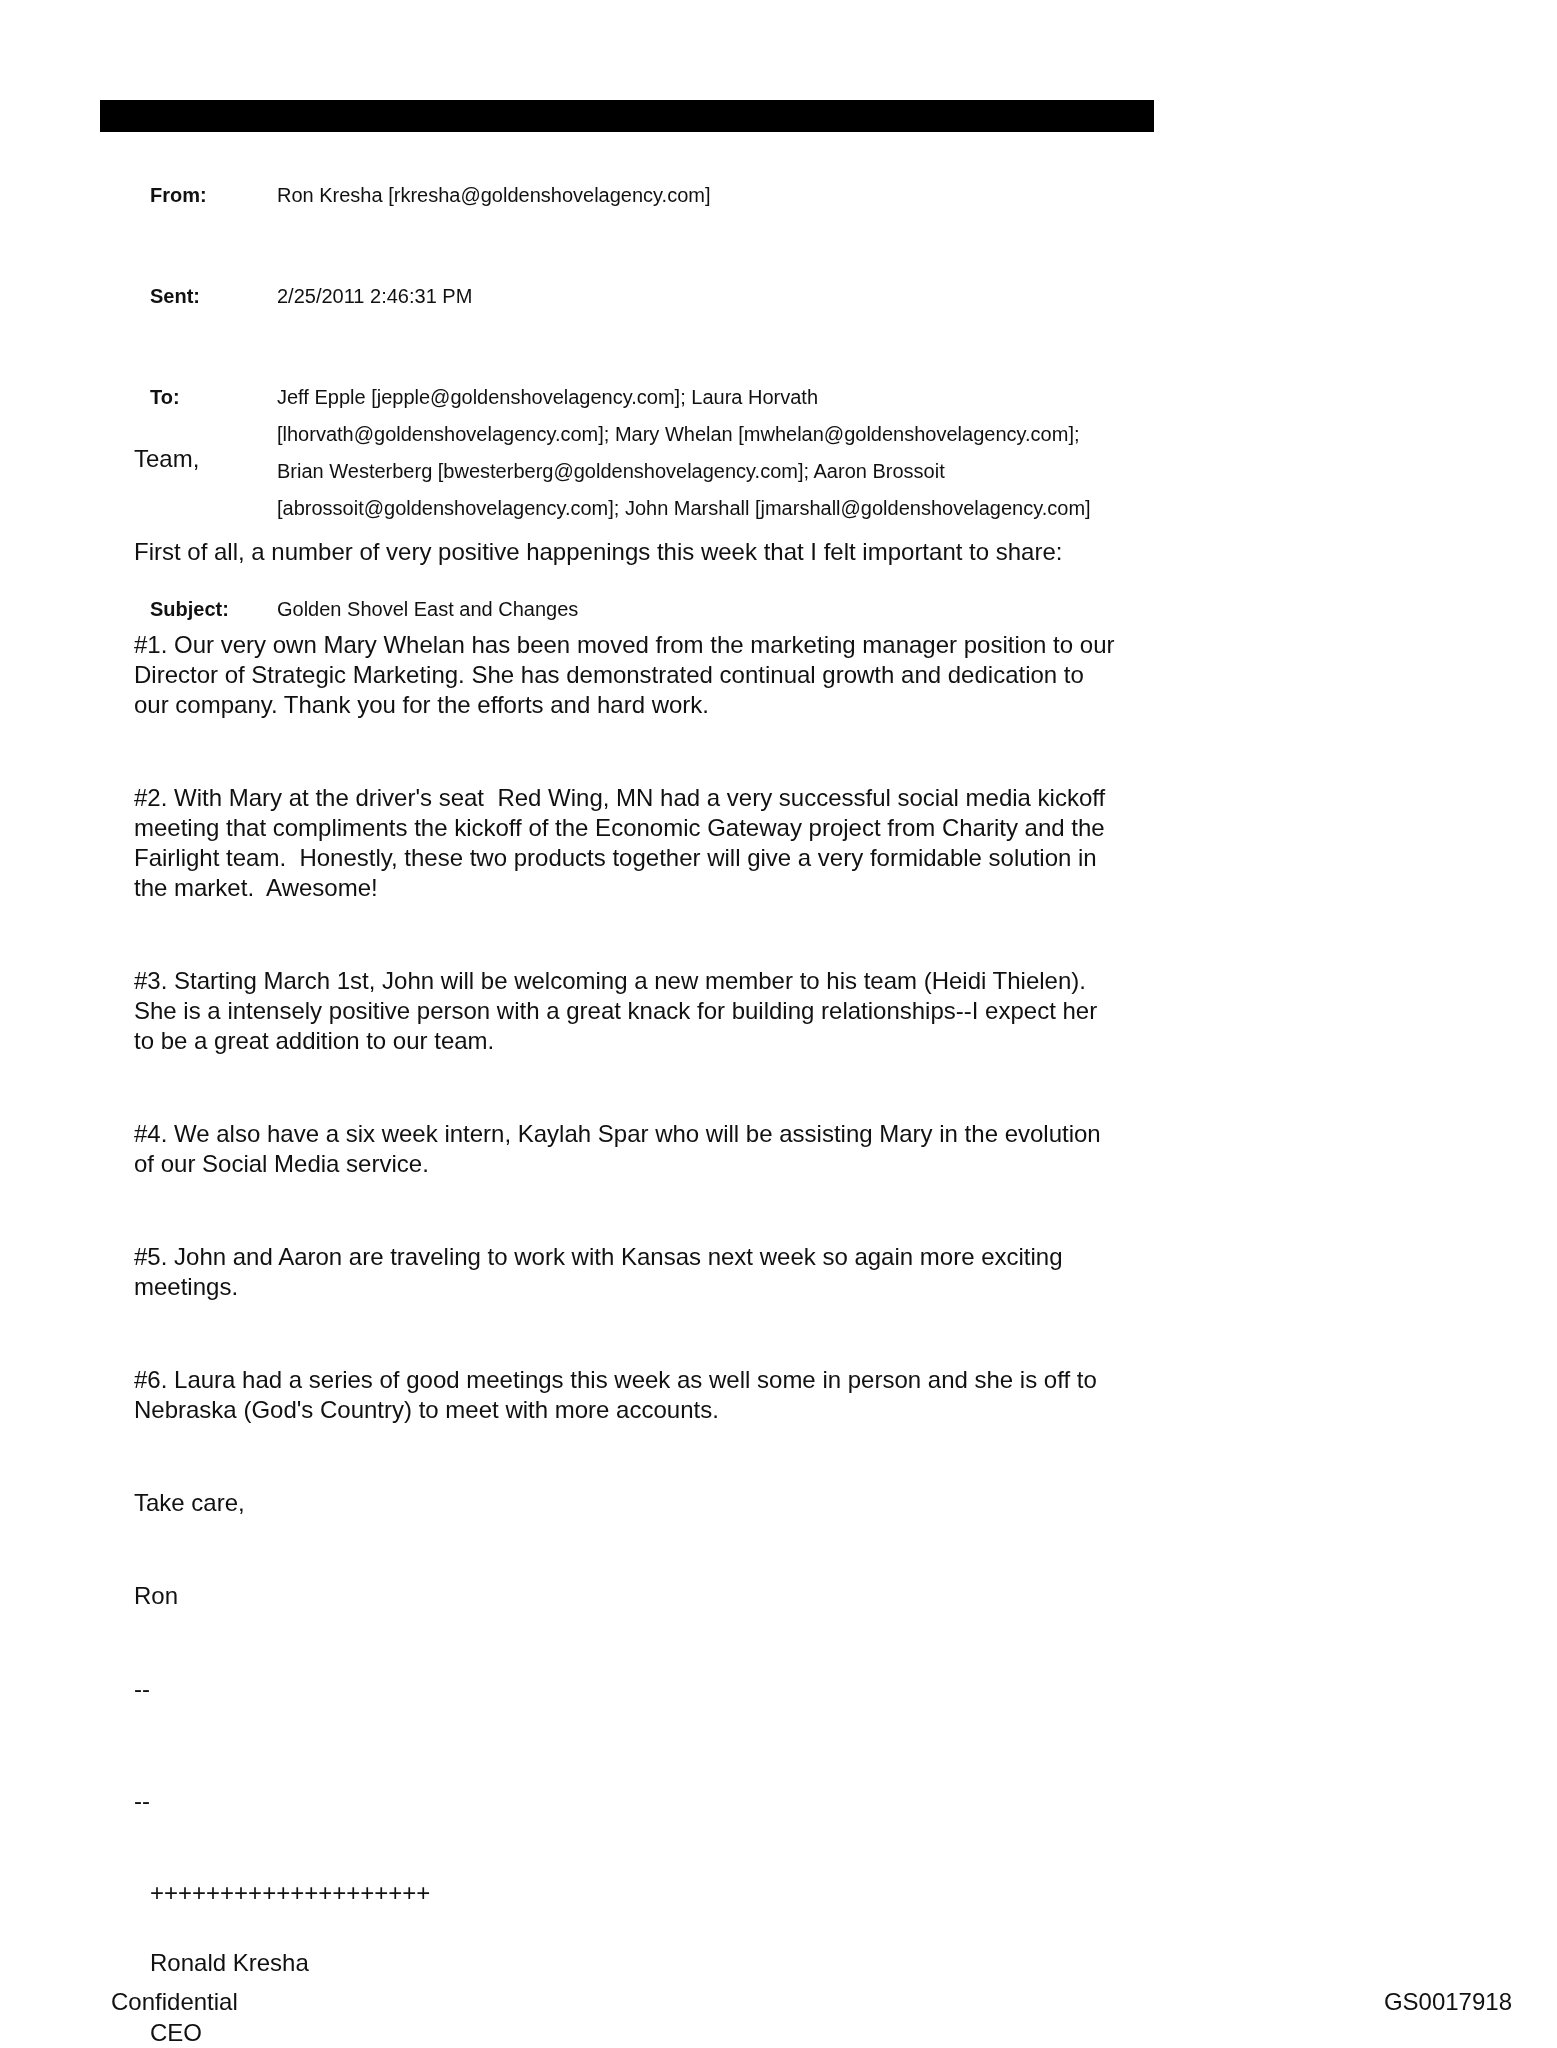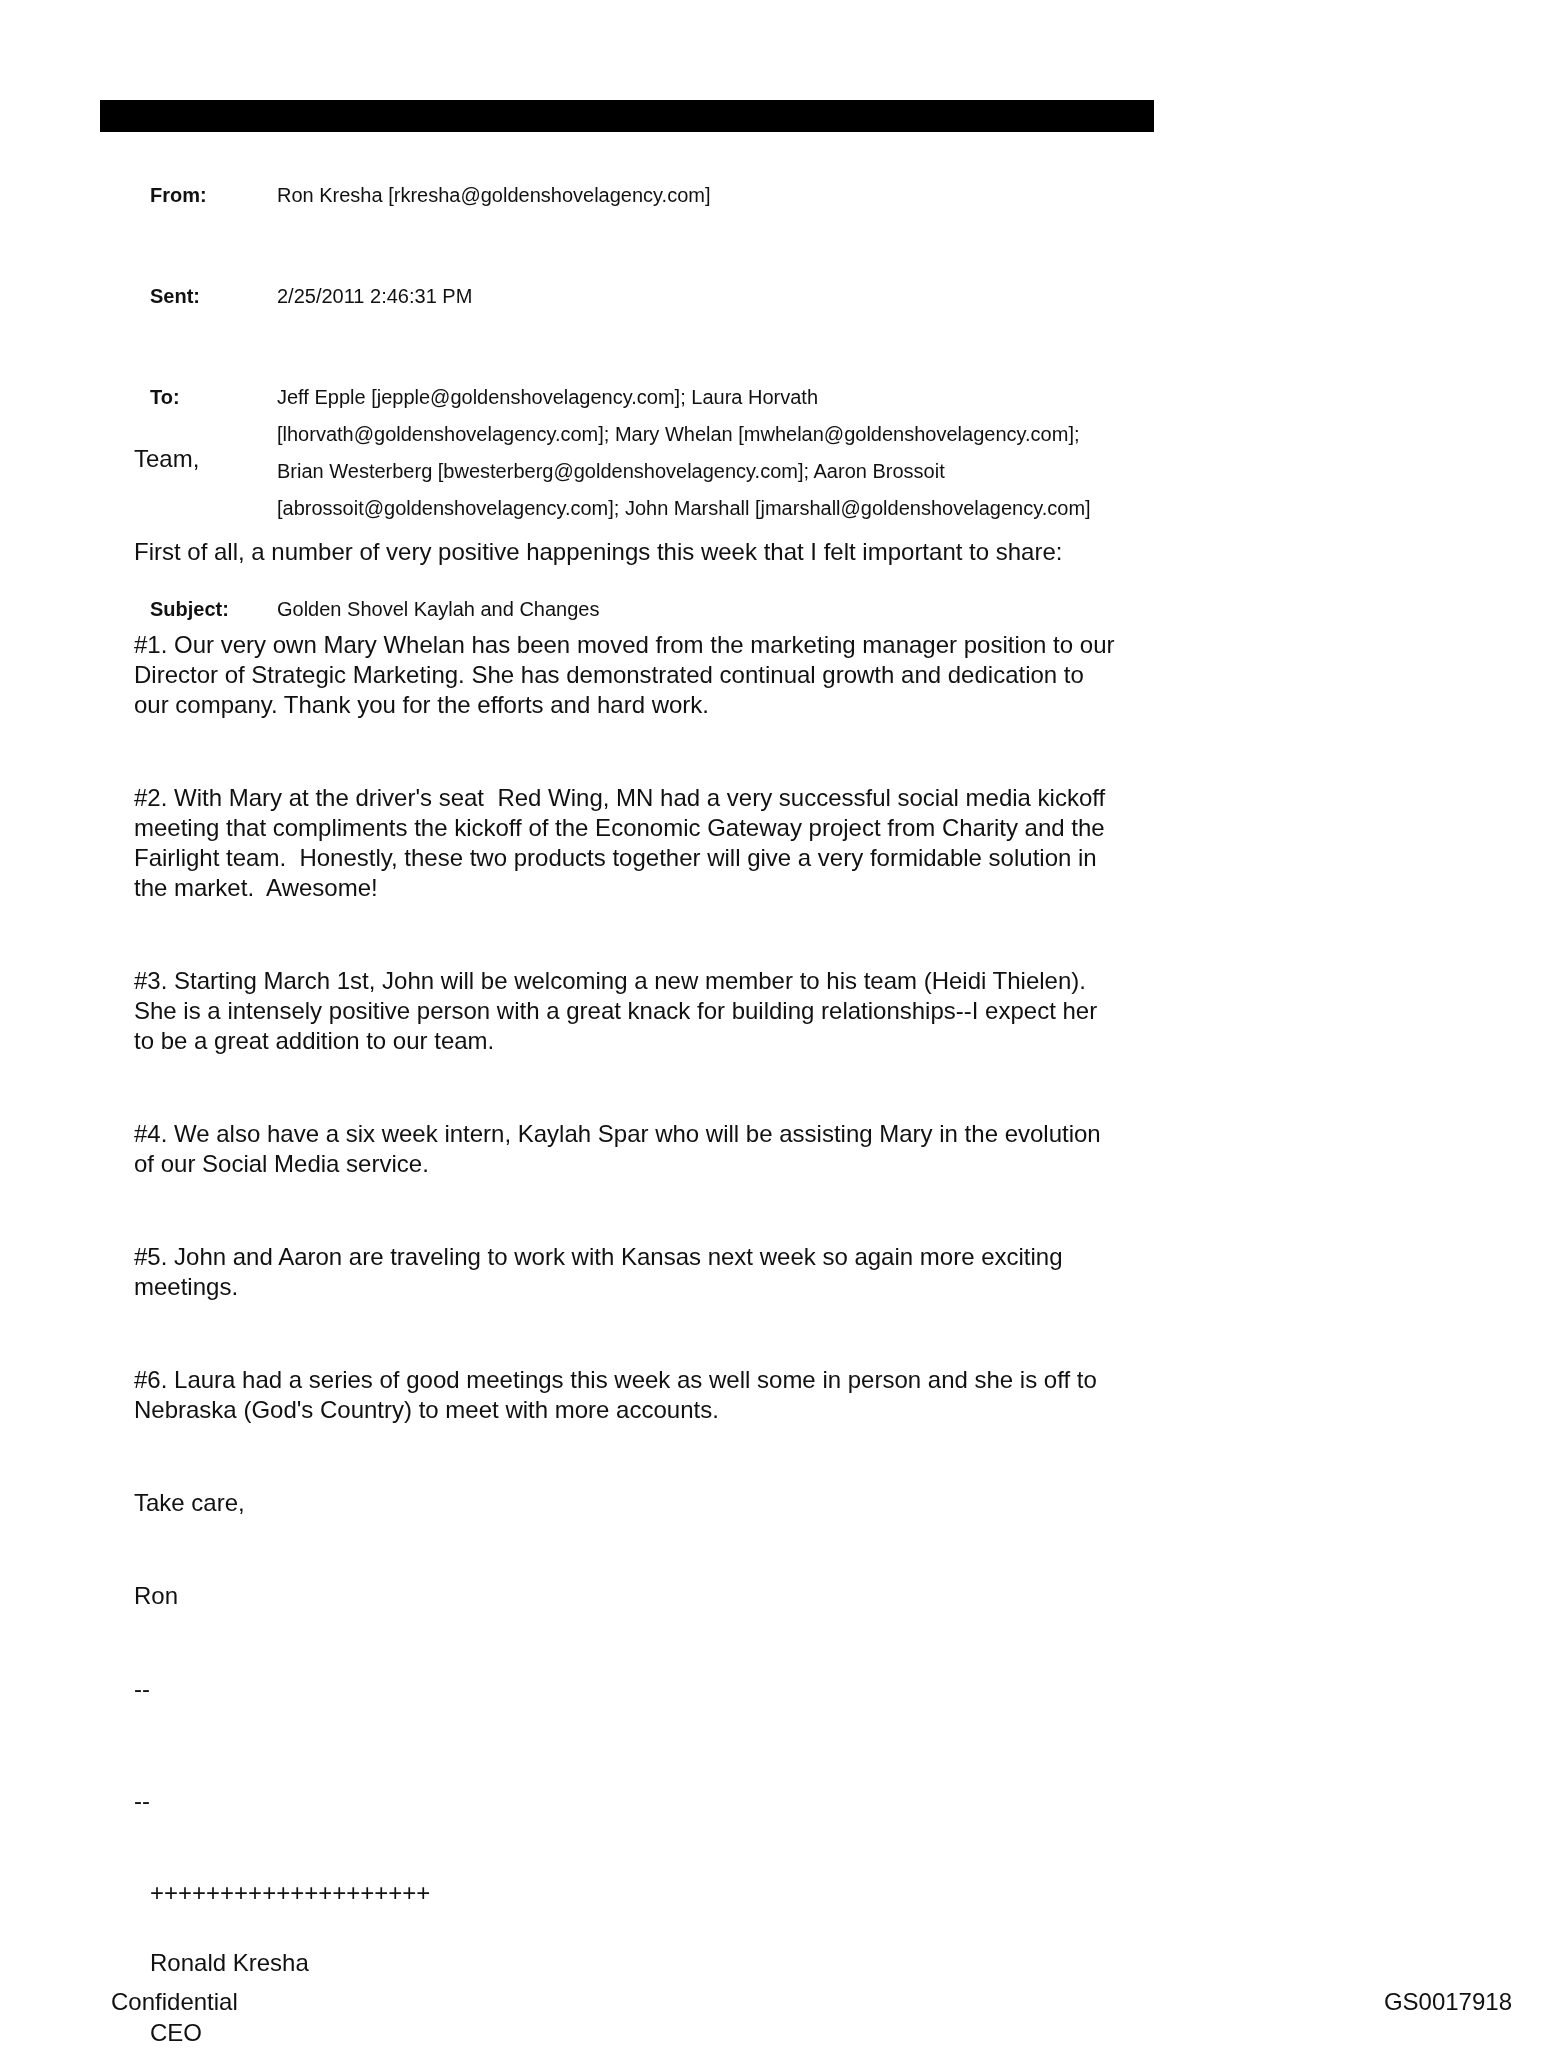--- a/index.html
+++ b/index.html
@@ -82,21 +82,21 @@
     <div class="hrow">
       <div class="hlabel">Sent:</div>
       <div class="hvalue">2/25/2011 2:46:31 PM</div>
     </div>
     <div class="hrow">
       <div class="hlabel">To:</div>
       <div class="hvalue">Jeff Epple [jepple@goldenshovelagency.com]; Laura Horvath [lhorvath@goldenshovelagency.com]; Mary Whelan [mwhelan@goldenshovelagency.com]; Brian Westerberg [bwesterberg@goldenshovelagency.com]; Aaron Brossoit [abrossoit@goldenshovelagency.com]; John Marshall [jmarshall@goldenshovelagency.com]</div>
     </div>
     <div class="hrow">
       <div class="hlabel">Subject:</div>
-      <div class="hvalue">Golden Shovel Kaylah and Changes</div>
+      <div class="hvalue">Golden Shovel East and Changes</div>
     </div>
   </div>
 
   <div class="email-body">
     <div class="para">Team,</div>
     <div class="para">First of all, a number of very positive happenings this week that I felt important to share:</div>
     <div class="para">#1. Our very own Mary Whelan has been moved from the marketing manager position to our Director of Strategic Marketing. She has demonstrated continual growth and dedication to our company. Thank you for the efforts and hard work.</div>
     <div class="para">#2. With Mary at the driver's seat  Red Wing, MN had a very successful social media kickoff meeting that compliments the kickoff of the Economic Gateway project from Charity and the Fairlight team.  Honestly, these two products together will give a very formidable solution in the market.  Awesome!</div>
     <div class="para">#3. Starting March 1st, John will be welcoming a new member to his team (Heidi Thielen).  She is a intensely positive person with a great knack for building relationships--I expect her to be a great addition to our team.</div>
     <div class="para">#4. We also have a six week intern, Kaylah Spar who will be assisting Mary in the evolution of our Social Media service.</div>

